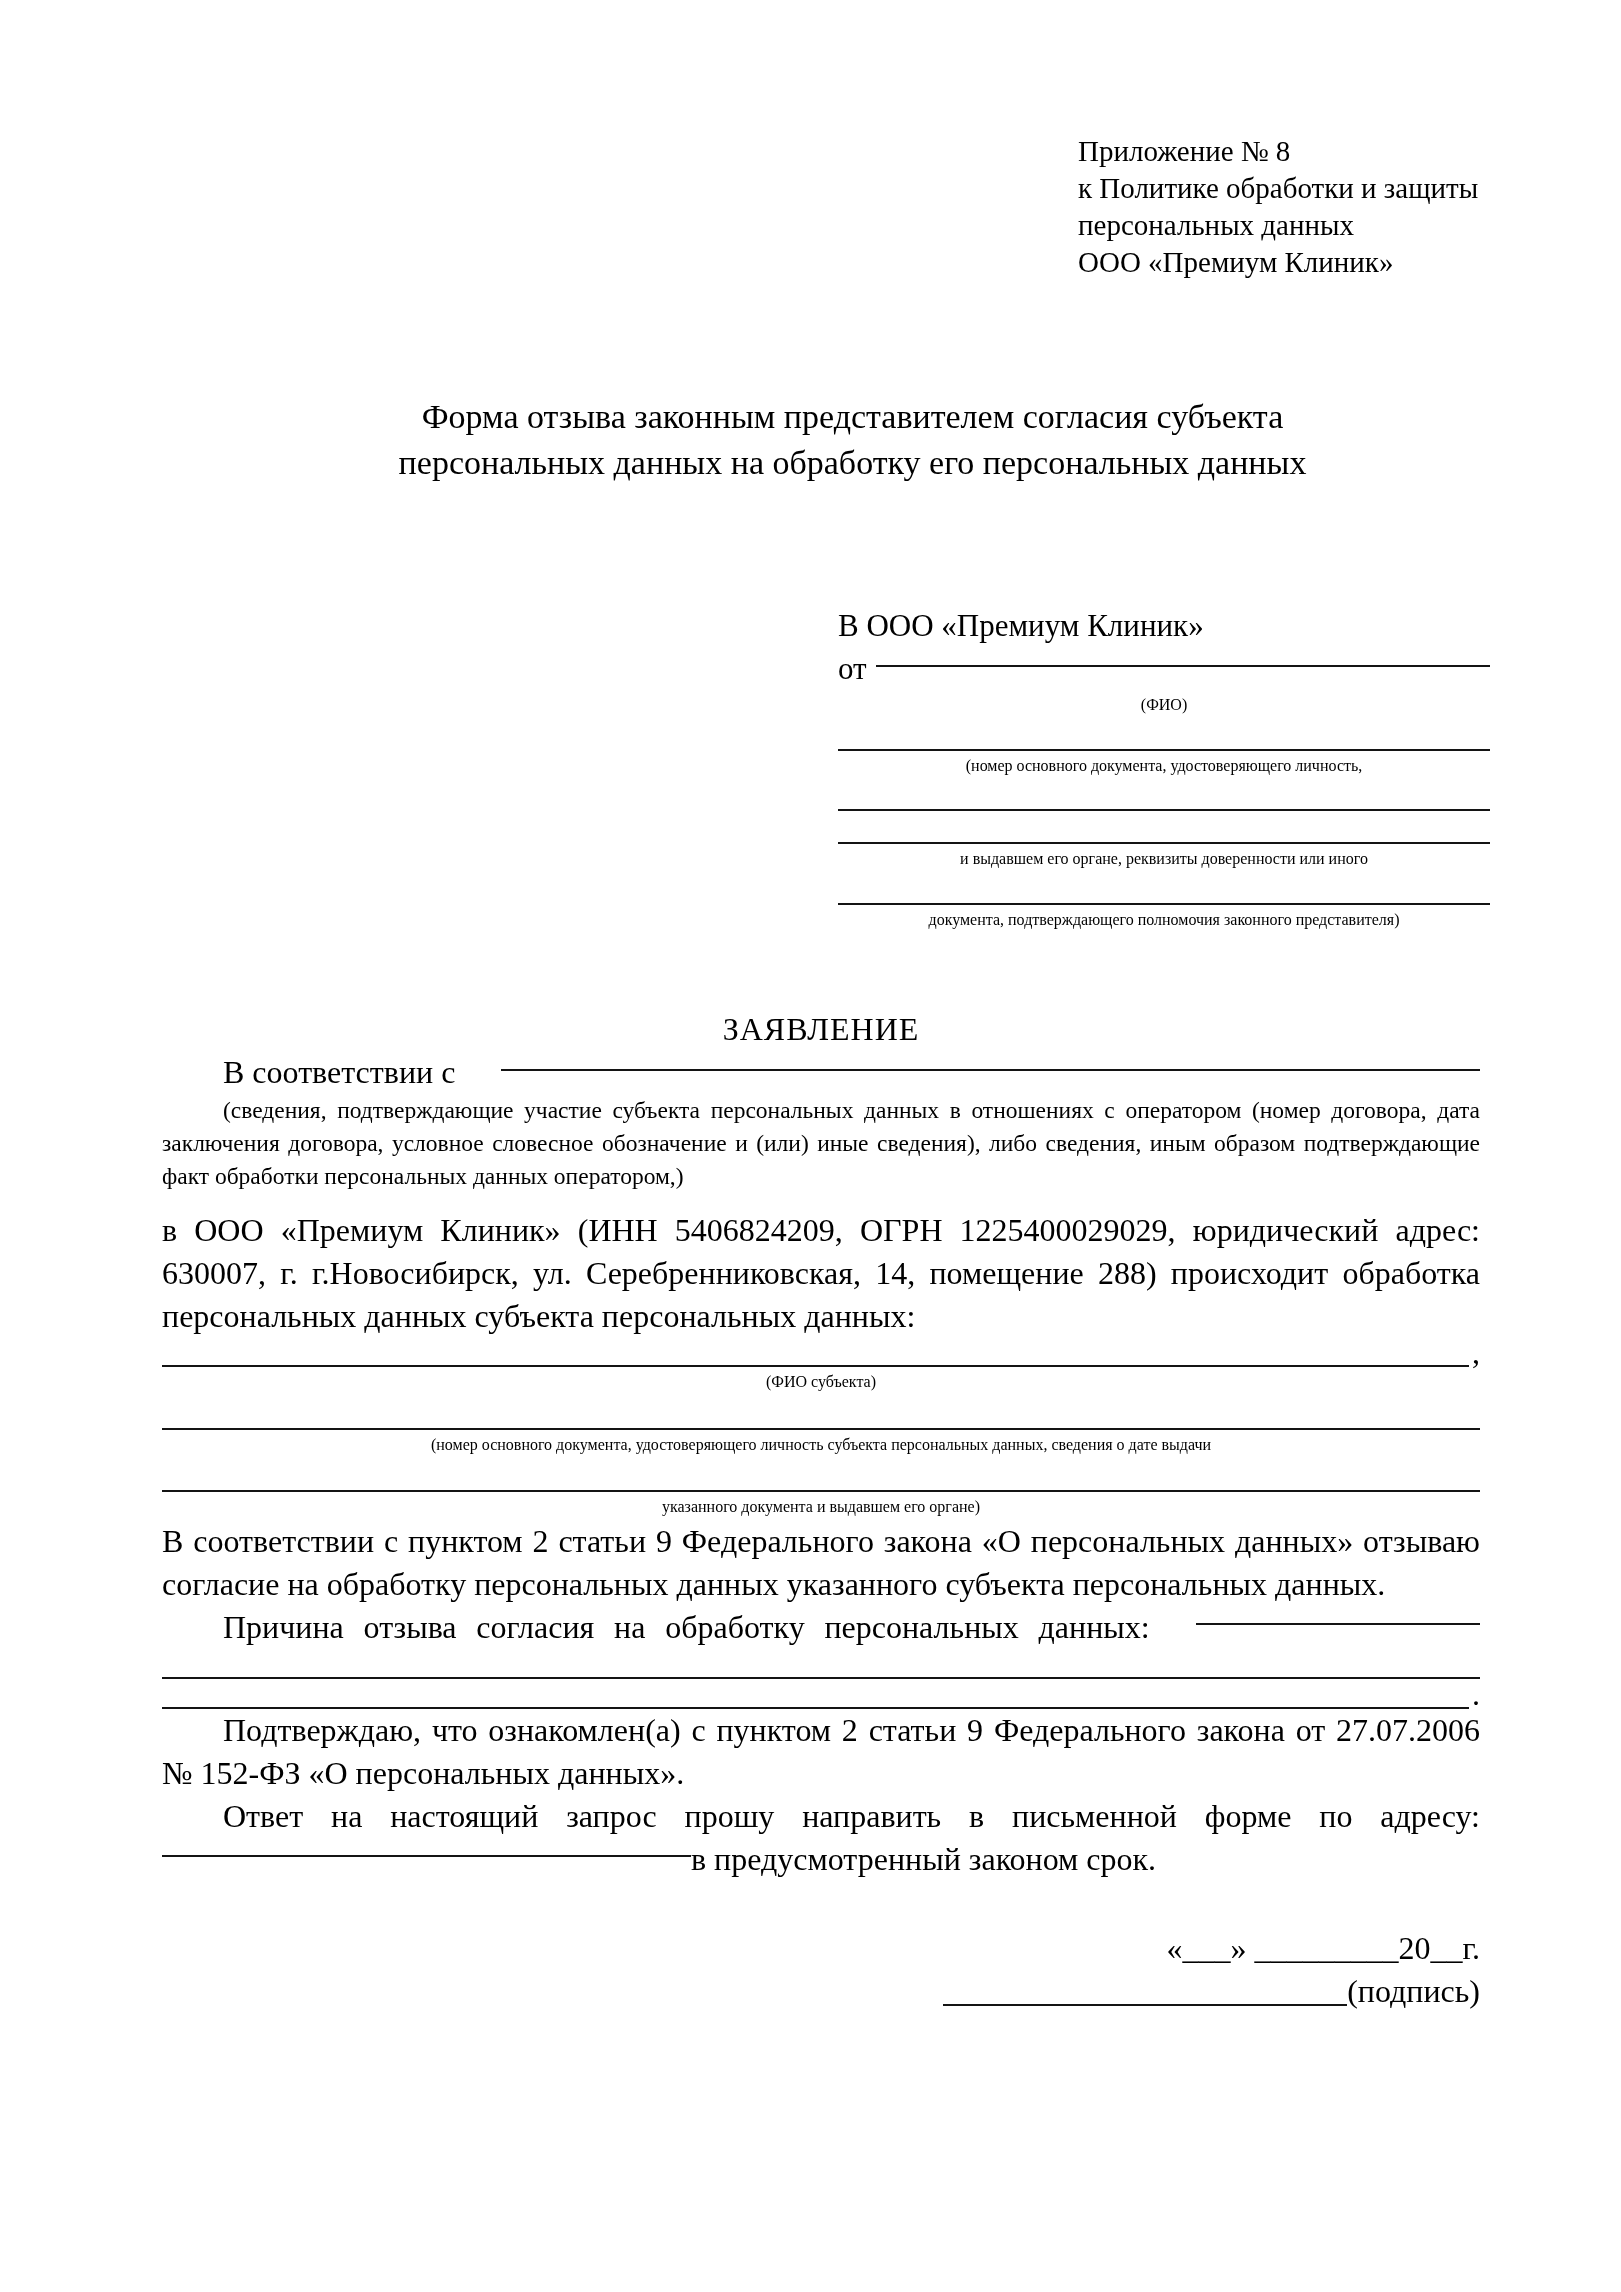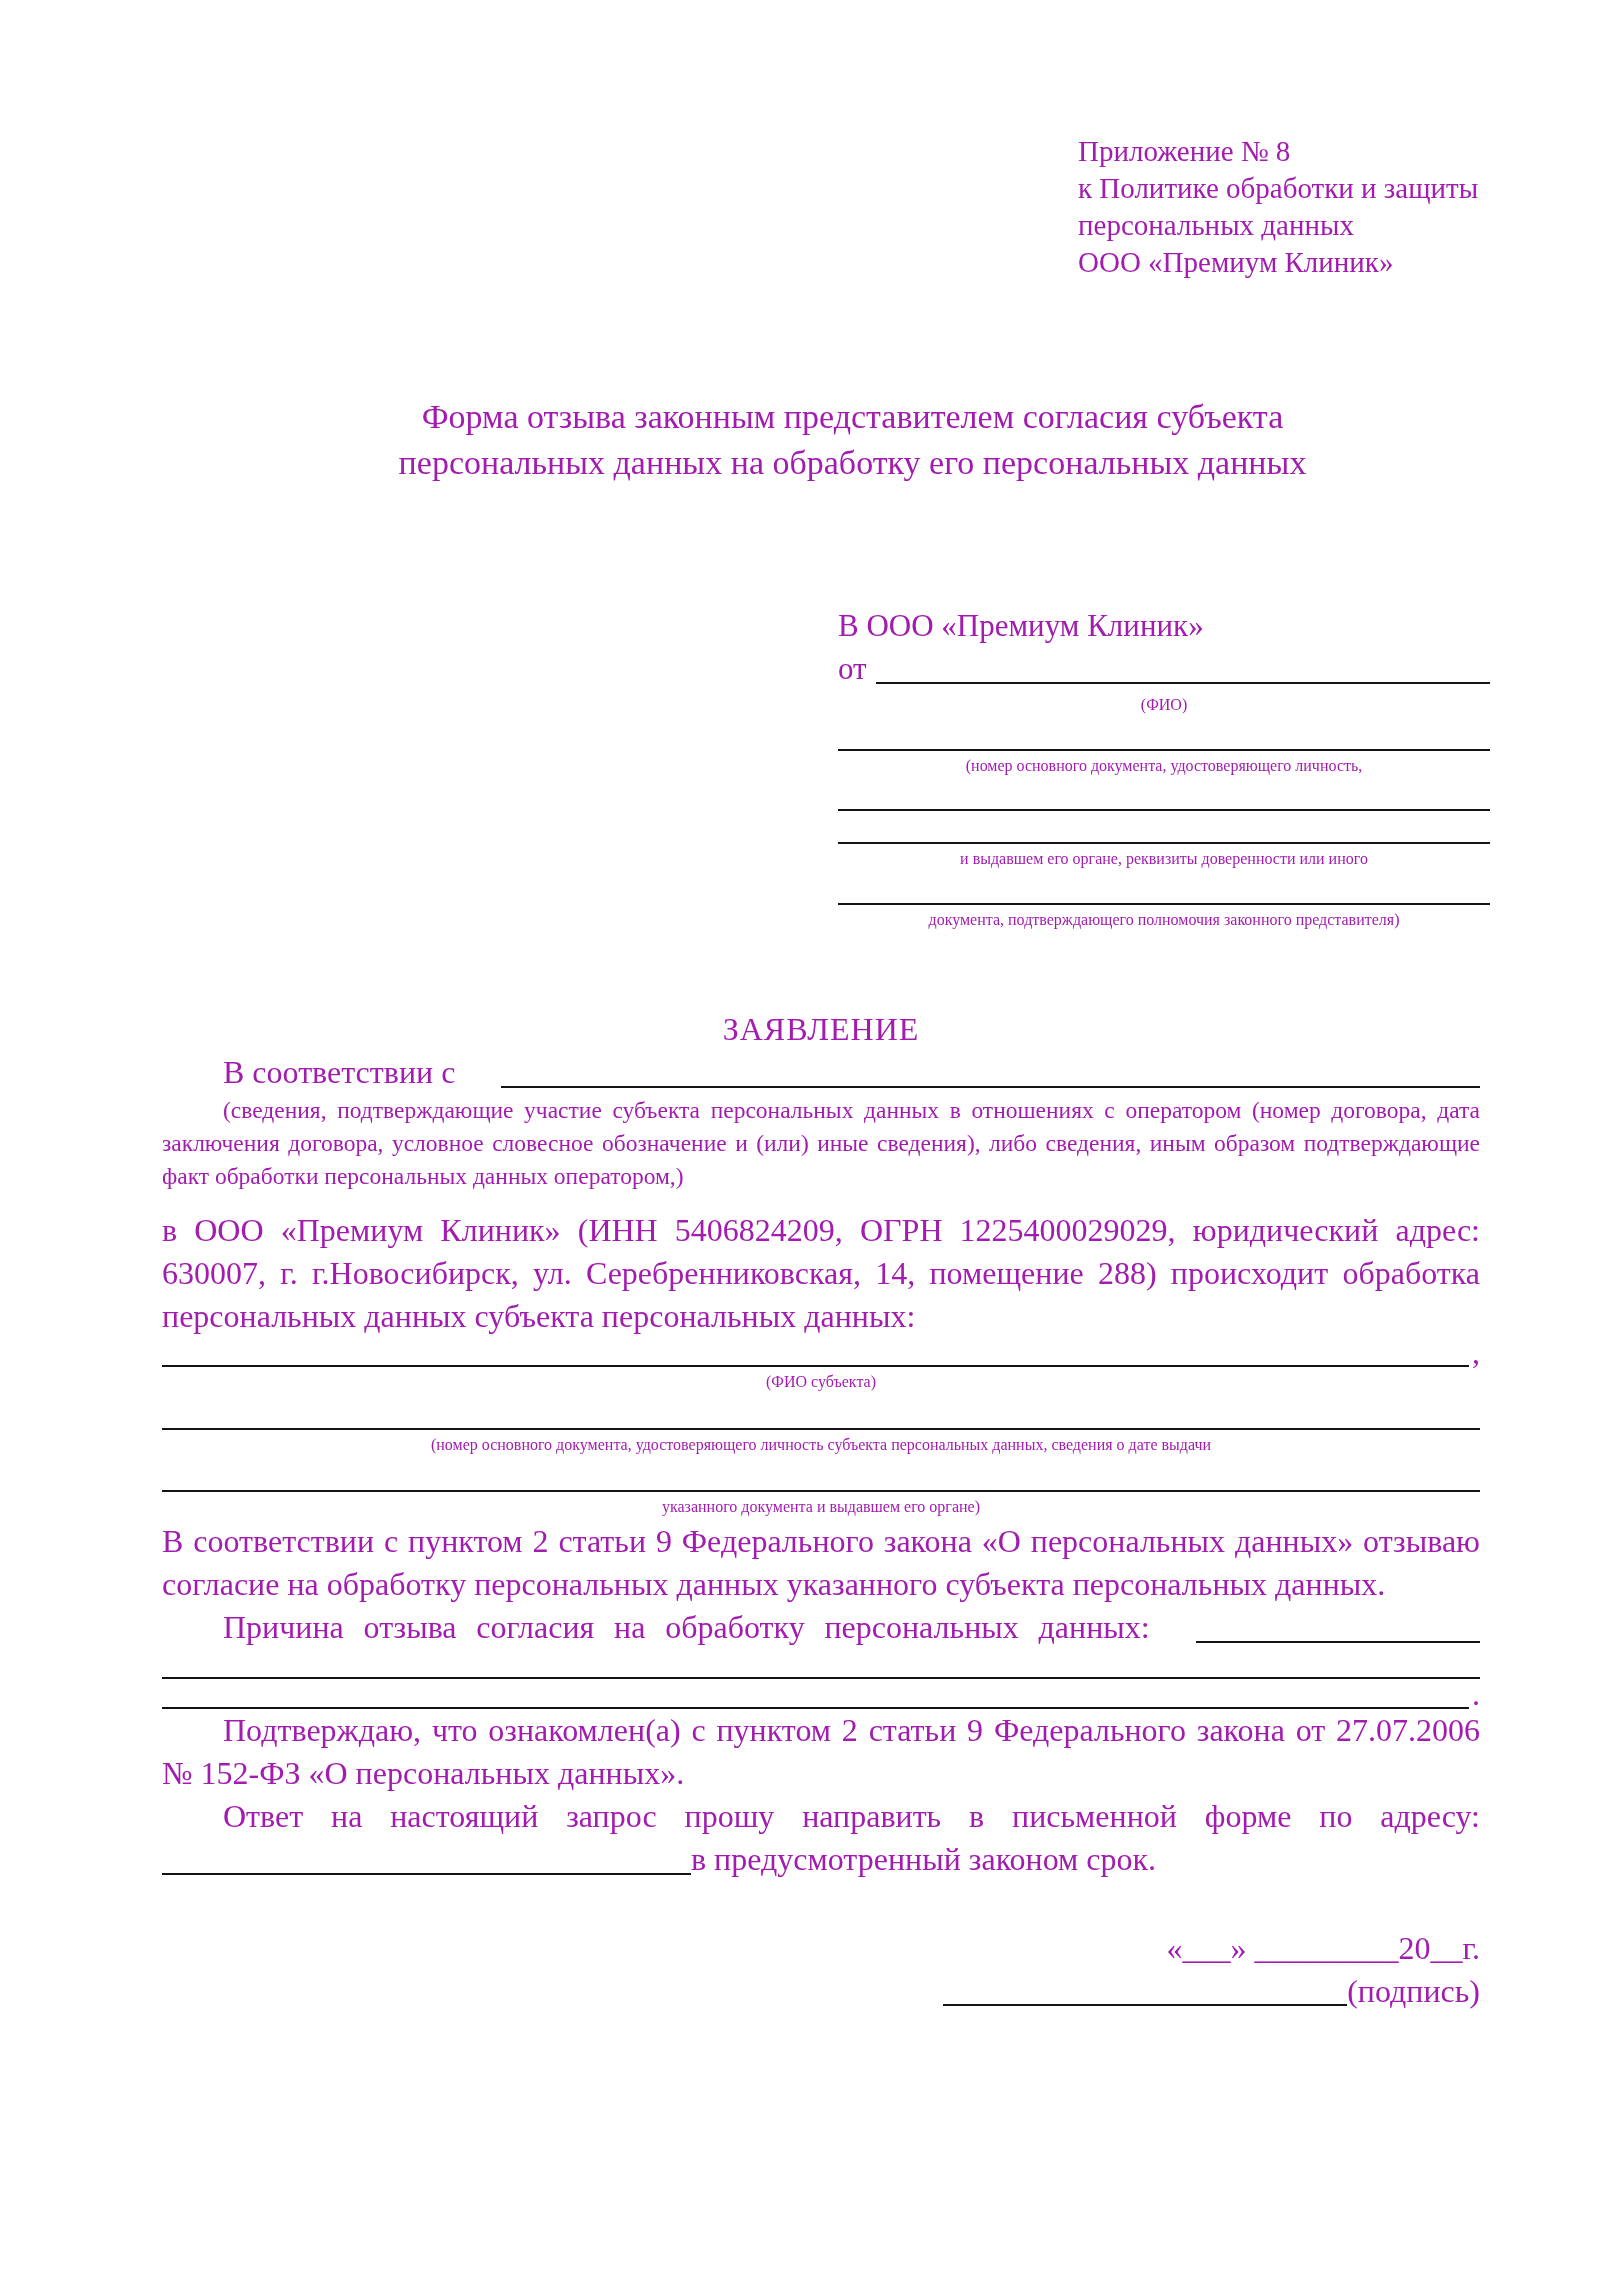--- a/index.html
+++ b/index.html
@@ -1,41 +1,41 @@
 <!DOCTYPE html>
 <html><head>
 <meta charset="utf-8">
 <style>
   * { margin:0; padding:0; box-sizing:border-box; }
   html,body { background:#ffffff; }
   .page {
     position:relative;
     width:1621px; height:2293px;
     background:#ffffff;
-    color:#a21caf;
+    color:#000000;
     font-family:"Liberation Serif","DejaVu Serif",serif;
     overflow:hidden;
   }
   
   .header-block {
     position:absolute; left:1078px; top:133px;
     font-size:29px; line-height:37px;
   }
   
   .title {
     position:absolute; left:176px; top:394px; width:1353px;
     text-align:center; font-weight:normal;
     font-size:34px; line-height:46px;
   }
   
   .addressee {
     position:absolute; left:838px; top:604px; width:652px;
     font-size:31px; line-height:43px;
   }
-  .fillrow { display:flex; align-items:flex-end; }
+  .fillrow { display:flex; align-items:flex-start; }
   .fillrow .label { white-space:nowrap; }
   .fill {
     flex:1 1 auto; border-bottom:2.9px solid #141414;
     margin:0 0 5.9px 9.8px; height:19.6px;
   }
   .cap {
     font-size:16px; line-height:25.5px; text-align:center;
     margin-top:2px;
   }
   .addr-blank { height:33px; border-bottom:2.9px solid #141414; }

